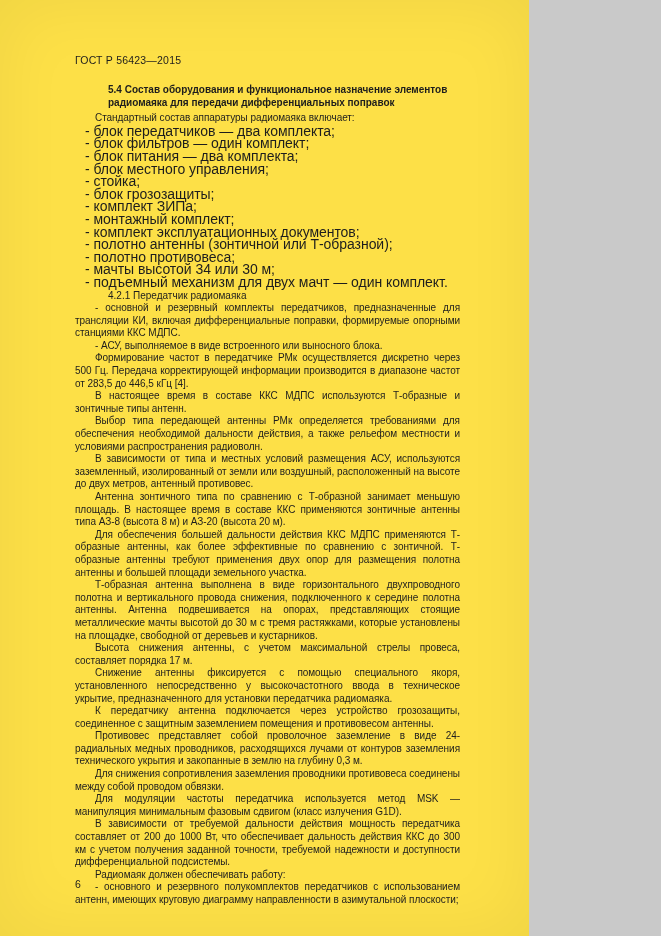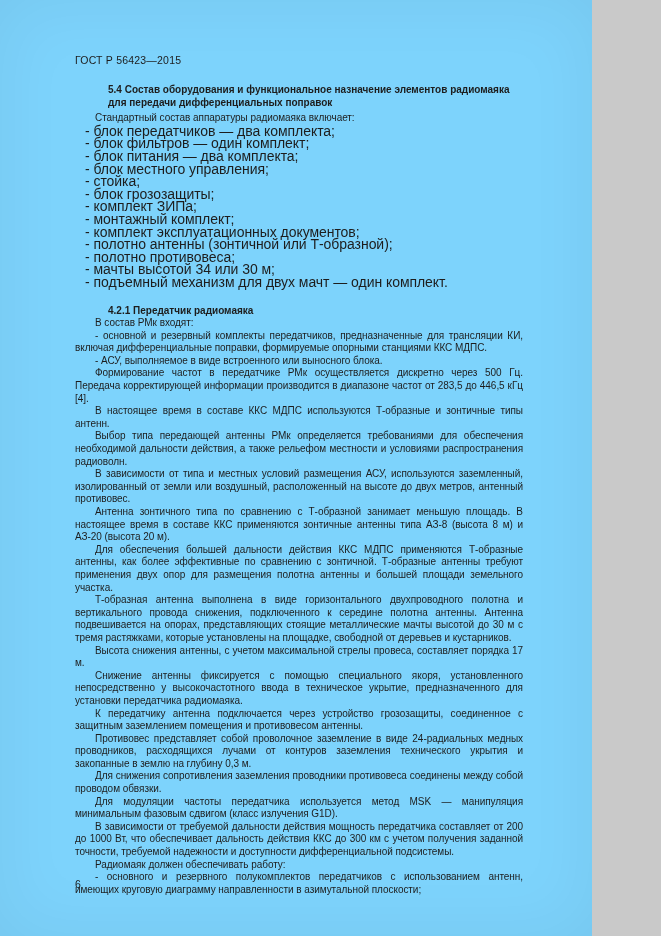--- a/index.html
+++ b/index.html
@@ -1,20 +1,20 @@
 <!DOCTYPE html>
 <html><head>
 <meta charset="utf-8">
 <style>
   * { margin: 0; padding: 0; box-sizing: border-box; }
   html, body { background: #c9c9c9; }
   .page {
-    width: 592px;
+    width: 529px;
     height: 936px;
-    background: #7dd3fc;
+    background: #fde047;
     box-shadow: inset 0 0 70px rgba(0,0,0,0.06);
     font-family: "Liberation Sans", sans-serif;
     color: #1d1d1d;
     position: relative;
     padding: 54px 69px 0 75px;
     overflow: hidden;
   }
   .doc-header {
     font-size: 10.5px;
     font-weight: 400;
@@ -25,24 +25,24 @@
   .sec-heading {
     font-size: 10px;
     font-weight: 700;
     line-height: 12.6px;
     padding-left: 33px;
     margin: 2px 0 3px 0;
     text-align: left;
   }
   .sub-heading {
     font-size: 10px;
-    font-weight: 700;
+    font-weight: 400;
     line-height: 12.6px;
     text-indent: 33px;
-    margin-top: 16px;
+    margin-top: 1px;
   }
   .para {
     font-size: 10px;
     line-height: 12.6px;
     text-align: justify;
     text-indent: 20px;
     letter-spacing: -0.05px;
   }
   .equip-item {
     font-size: 14px;
@@ -79,21 +79,20 @@
       <div class="equip-item">-  комплект эксплуатационных документов;</div>
       <div class="equip-item">-  полотно антенны (зонтичной или Т-образной);</div>
       <div class="equip-item">-  полотно противовеса;</div>
       <div class="equip-item">-  мачты высотой 34 или 30 м;</div>
       <div class="equip-item">-  подъемный механизм для двух мачт — один комплект.</div>
     </div>
   </div>
 
   <div>
     <h3 class="sub-heading">4.2.1  Передатчик радиомаяка</h3>
-    <p class="para">В состав РМк входят:</p>
     <p class="para">-  основной и резервный комплекты передатчиков, предназначенные для трансляции КИ, включая дифференциальные поправки, формируемые опорными станциями ККС МДПС.</p>
     <p class="para">-  АСУ, выполняемое в виде встроенного или выносного блока.</p>
     <p class="para">Формирование частот в передатчике РМк осуществляется дискретно через 500 Гц. Передача корректирующей информации производится в диапазоне частот от 283,5 до 446,5 кГц [4].</p>
     <p class="para">В настоящее время в составе ККС МДПС используются Т-образные и зонтичные типы антенн.</p>
     <p class="para">Выбор типа передающей антенны РМк определяется требованиями для обеспечения необходимой дальности действия, а также рельефом местности и условиями распространения радиоволн.</p>
     <p class="para">В зависимости от типа и местных условий размещения АСУ, используются заземленный, изолированный от земли или воздушный, расположенный на высоте до двух метров, антенный противовес.</p>
     <p class="para">Антенна зонтичного типа по сравнению с Т-образной занимает меньшую площадь. В настоящее время в составе ККС применяются зонтичные антенны типа АЗ-8 (высота 8 м) и АЗ-20 (высота 20 м).</p>
     <p class="para">Для обеспечения большей дальности действия ККС МДПС применяются Т-образные антенны, как более эффективные по сравнению с зонтичной. Т-образные антенны требуют применения двух опор для размещения полотна антенны и большей площади земельного участка.</p>
     <p class="para">Т-образная антенна выполнена в виде горизонтального двухпроводного полотна и вертикального провода снижения, подключенного к середине полотна антенны. Антенна подвешивается на опорах, представляющих стоящие металлические мачты высотой до 30 м с тремя растяжками, которые установлены на площадке, свободной от деревьев и кустарников.</p>
     <p class="para">Высота снижения антенны, с учетом максимальной стрелы провеса, составляет порядка 17 м.</p>

